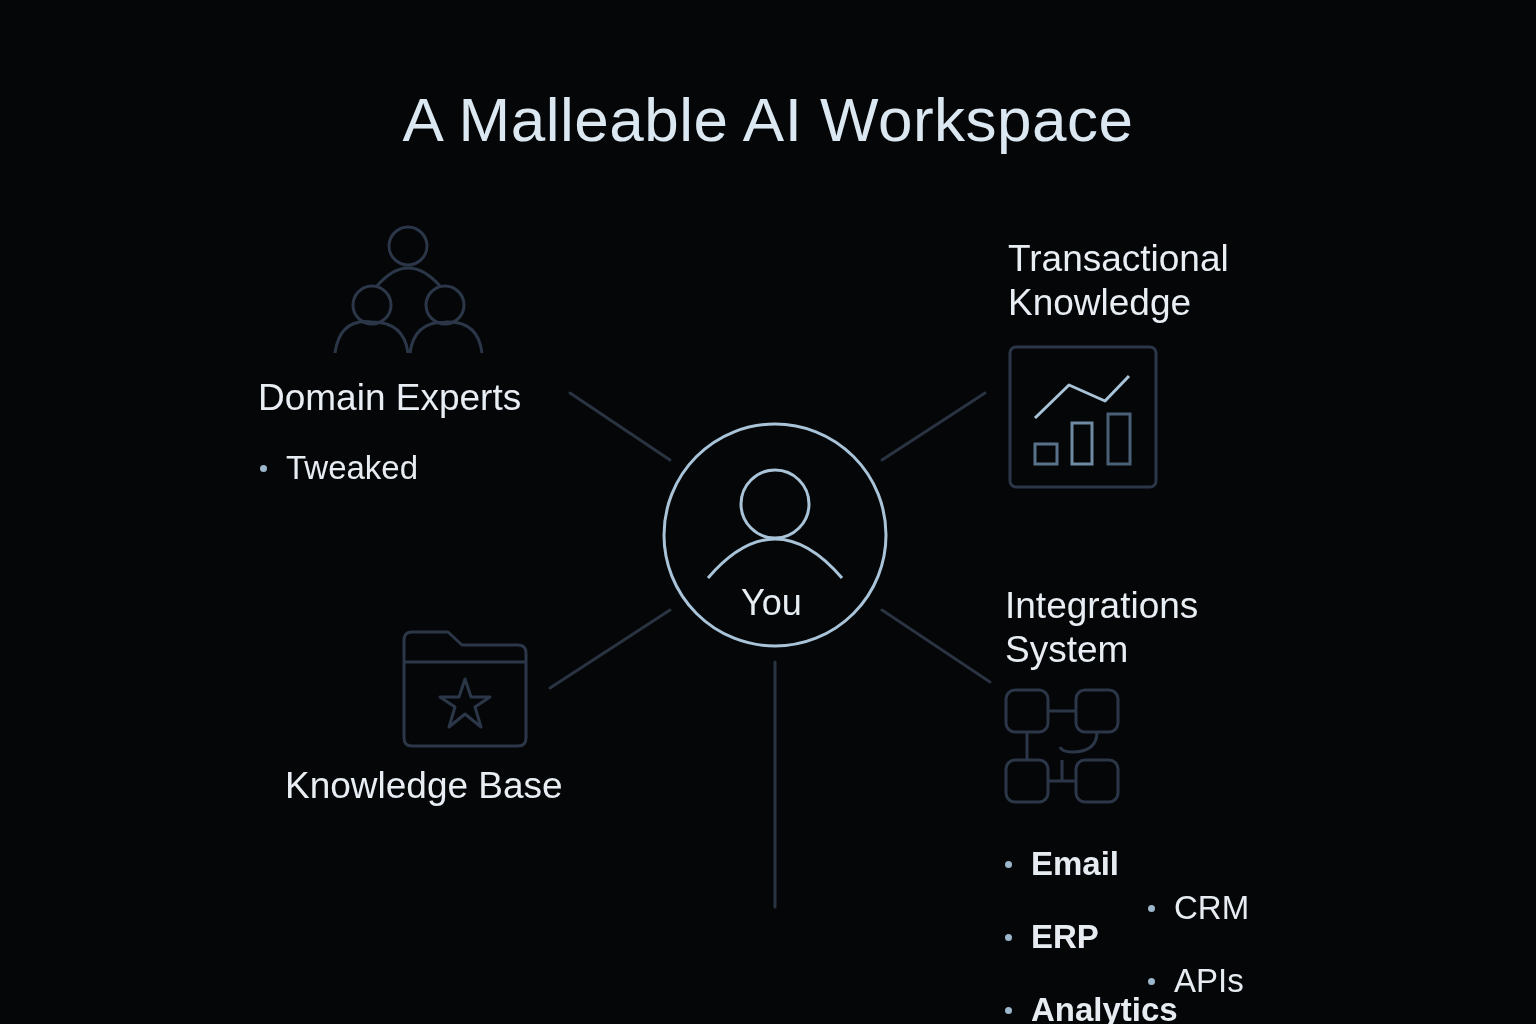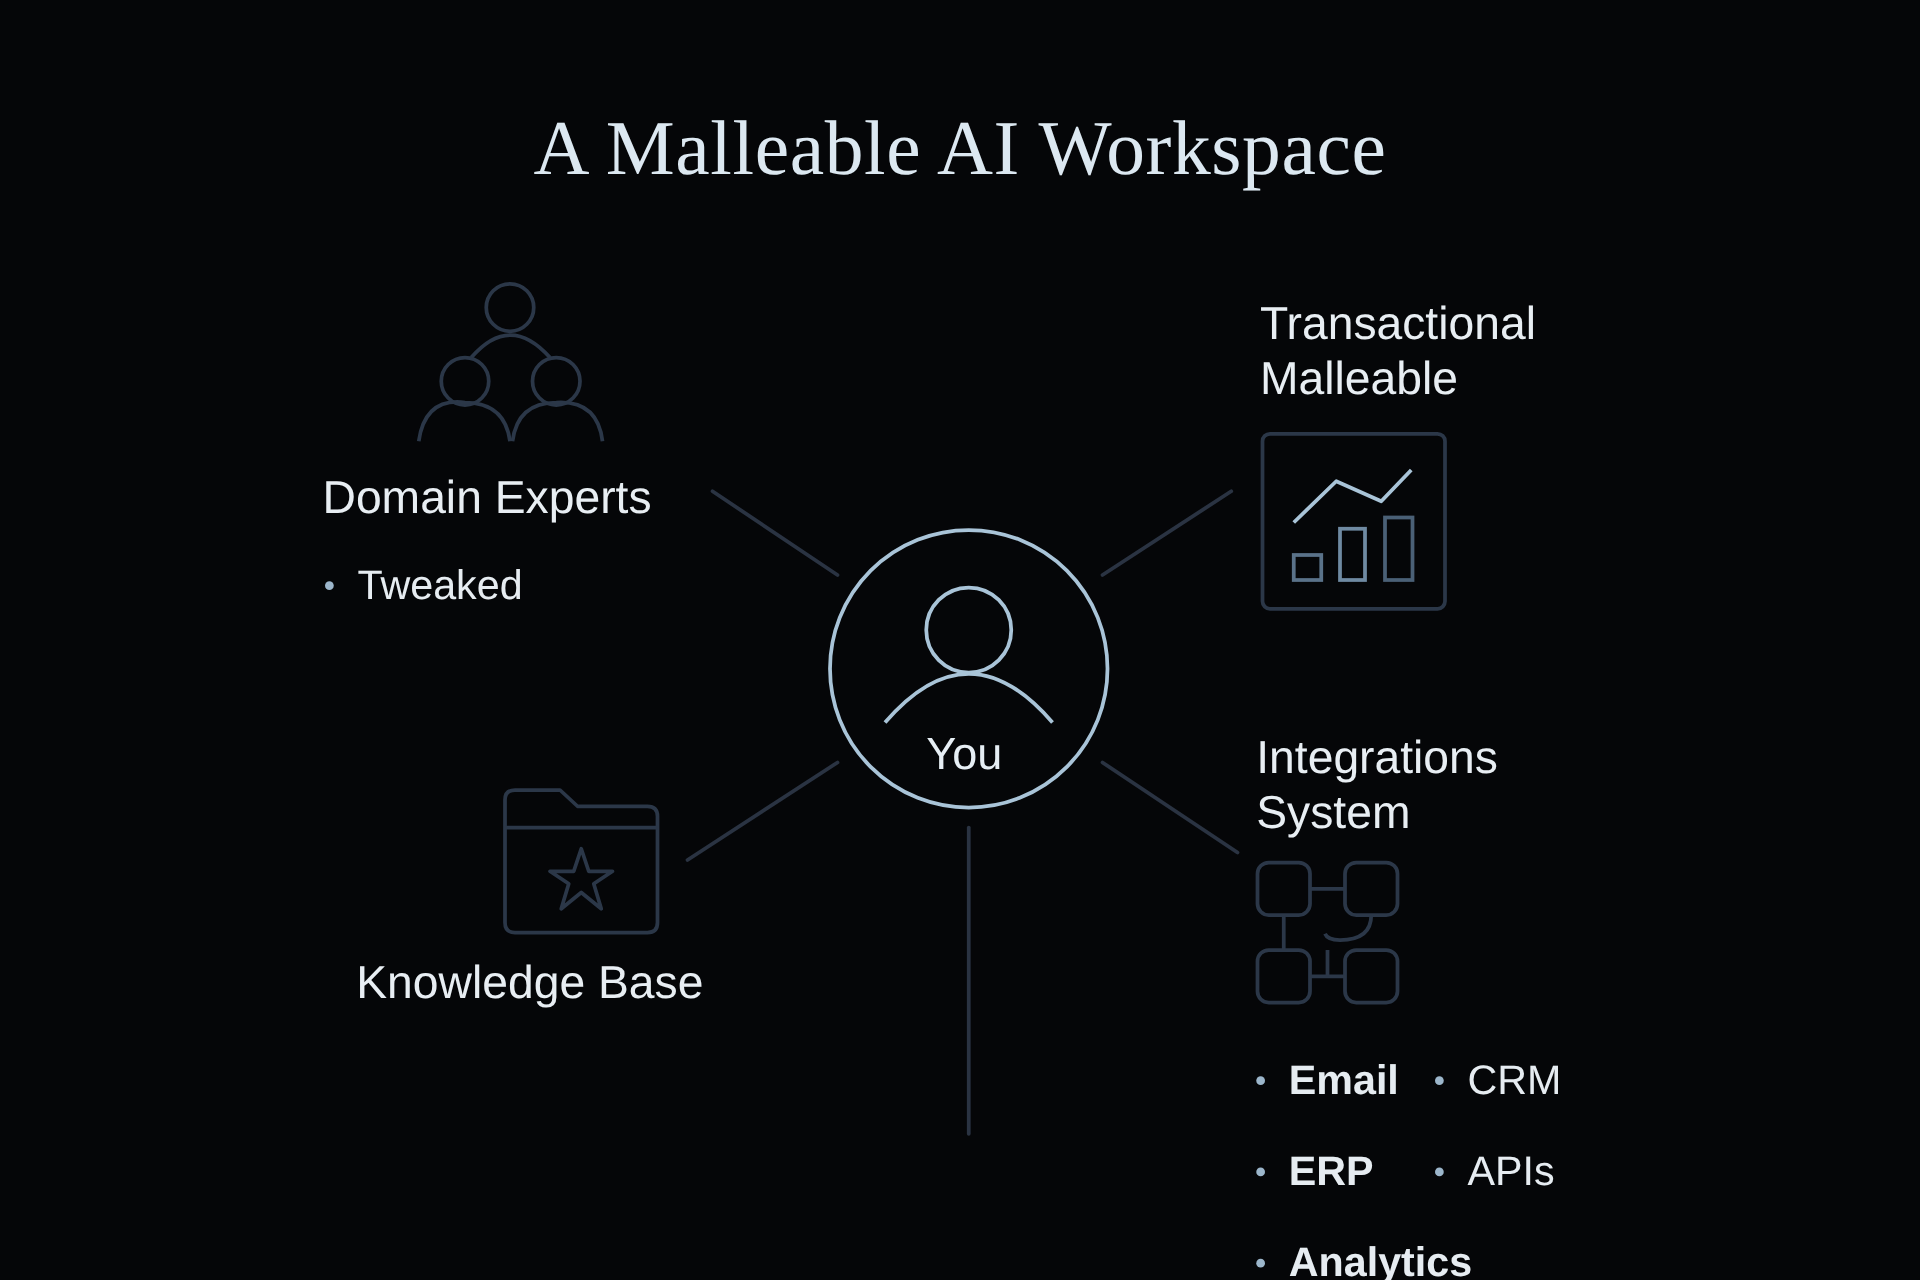--- a/index.html
+++ b/index.html
@@ -1,18 +1,18 @@
 <!DOCTYPE html>
 <html><head>
 <meta charset="utf-8">
 <style>
   html, body { margin:0; padding:0; }
   body { width:1536px; height:1024px; background:#050608; position:relative; overflow:hidden; font-family:"Liberation Sans", sans-serif; color:#e4ecf3; }
   .abs { position:absolute; }
-  .title { left:0; width:1536px; top:84px; text-align:center; font-size:62px; color:#dce8f1; letter-spacing:0.5px;font-family:Liberation Serif, serif; }
+  .title { left:0; width:1536px; top:84px; text-align:center; font-size:62px; color:#dce8f1; letter-spacing:0.5px; }
   .heading { font-size:37px; color:#e8eef3; line-height:44px; white-space:nowrap; }
   .bullets { list-style:none; margin:0; padding:0; }
   .bullets li { position:relative; font-size:33px; color:#e6ecf1; line-height:50px; padding-left:28px; white-space:nowrap;margin-top:23px; }
   .bullets li::before { content:""; position:absolute; left:2px; top:22px; width:7px; height:7px; border-radius:50%; background:#9cb6cb; }
   svg { position:absolute; left:0; top:0; }
   .you-label { font-size:36px; color:#e6eef4;margin-top:12px; }
 </style>
 </head>
 <body>
 
@@ -75,30 +75,30 @@
 
 <div class="abs" style="left:258px; top:376px;">
   <div class="heading">Domain Experts</div>
   <ul class="bullets" style="margin-top:8px;">
     <li>Tweaked</li>
   </ul>
 </div>
 
 <div class="abs" style="left:1008px; top:237px;">
   <div class="heading">Transactional</div>
-  <div class="heading">Malleable</div>
+  <div class="heading">Knowledge</div>
 </div>
 
 <div class="abs heading" style="left:285px; top:764px;">Knowledge Base</div>
 
 <div class="abs" style="left:1005px; top:584px;">
   <div class="heading">Integrations</div>
   <div class="heading">System</div>
 </div>
 <ul class="abs bullets" style="left:1003px; top:816px;font-weight:bold;">
   <li>Email</li>
   <li>ERP</li>
   <li>Analytics</li>
 </ul>
-<ul class="abs bullets" style="left:1146px; top:816px;">
+<ul class="abs bullets" style="left:1146px; top:860px;">
   <li>CRM</li>
   <li>APIs</li>
 </ul>
 
 </body></html>

